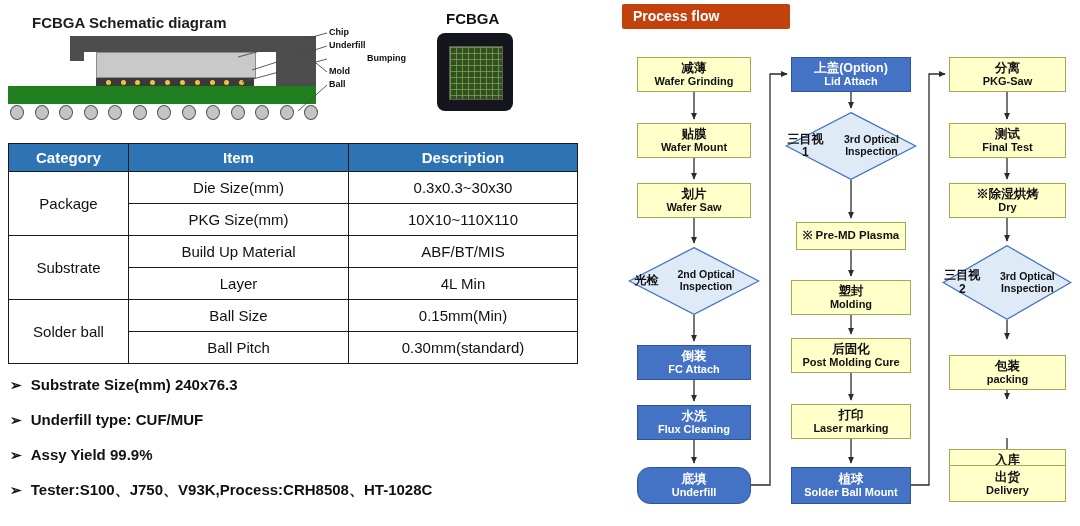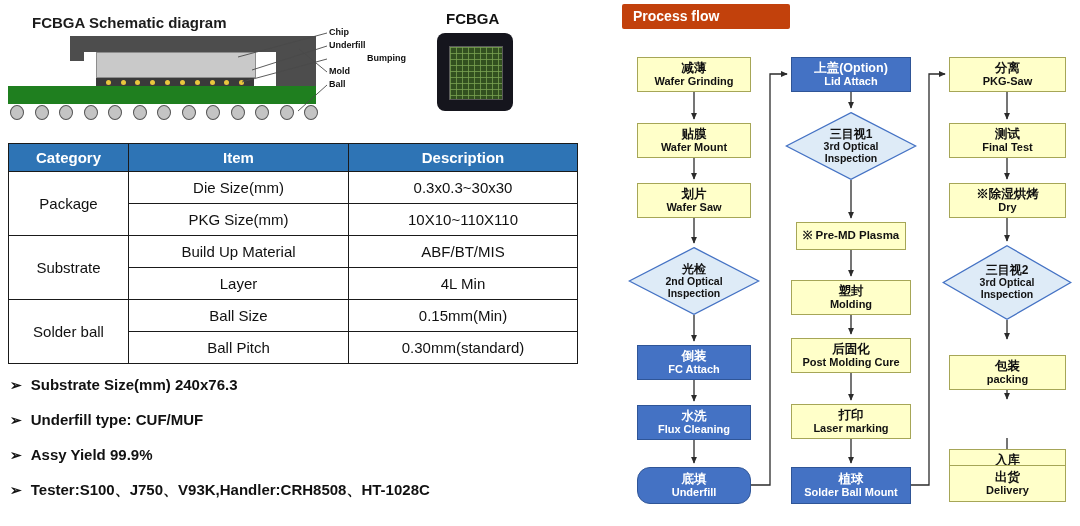--- a/index.html
+++ b/index.html
@@ -47,21 +47,21 @@
   .fbox { position:absolute; z-index:2; display:flex; flex-direction:column; align-items:center; justify-content:center;
     text-align:center; box-sizing:border-box; line-height:1.18; padding:1px 2px; }
   .fbox .cn { font-size:12.5px; font-weight:700; display:block; }
   .fbox .en { font-size:11px;  font-weight:700; display:block; }
   .yellow { background:#FFFFC9; border:1px solid #A6A657; color:#111; }
   .blue   { background:#4472C4; border:1px solid #2F5597; color:#fff; }
   .rounded { border-radius:13px; }
   .fdiamond { position:absolute; z-index:2; }
   .fdiamond svg.dshape { position:absolute; left:0; top:0; width:100%; height:100%; }
   .fdiamond polygon { fill:#DEEBF7; stroke:#4472C4; stroke-width:1.3; vector-effect:non-scaling-stroke; }
-  .dtext { position:absolute; left:0; top:0; right:0; bottom:0; display:flex; flex-direction:column;
+  .dtext { position:absolute; left:0; top:0; right:0; bottom:0; display:flex; flex-direction:row;
     align-items:center; justify-content:center; text-align:center; line-height:1.12; color:#111; }
   .dtext .cn { font-size:12px; font-weight:700; }
   .dtext .en { font-size:10.5px; font-weight:700; width:72%; }
 
   svg.overlay { position:absolute; left:0; top:0; width:1080px; height:526px; z-index:1; pointer-events:none; }
 </style>
 </head>
 <body>
 
 <div class="page">
@@ -207,21 +207,21 @@
   <div class="bullet-row" style="top:411px;">
     <span class="glyph">➢</span>
     <span>Underfill type: CUF/MUF</span>
   </div>
   <div class="bullet-row" style="top:446px;">
     <span class="glyph">➢</span>
     <span>Assy Yield 99.9%</span>
   </div>
   <div class="bullet-row" style="top:481px;">
     <span class="glyph">➢</span>
-    <span>Tester:S100、J750、V93K,Handler:CRH8508、HT-1028C</span>
+    <span>Tester:S100、J750、V93K,Process:CRH8508、HT-1028C</span>
   </div>
 
   <div class="flow-title">Process flow</div>
 
   <div class="fbox yellow" style="left:637px;top:57px;width:114px;height:35px;">
     <span class="cn">减薄</span>
     <span class="en">Wafer Grinding</span>
   </div>
   <div class="fbox yellow" style="left:637px;top:123px;width:114px;height:35px;">
     <span class="cn">贴膜</span>

